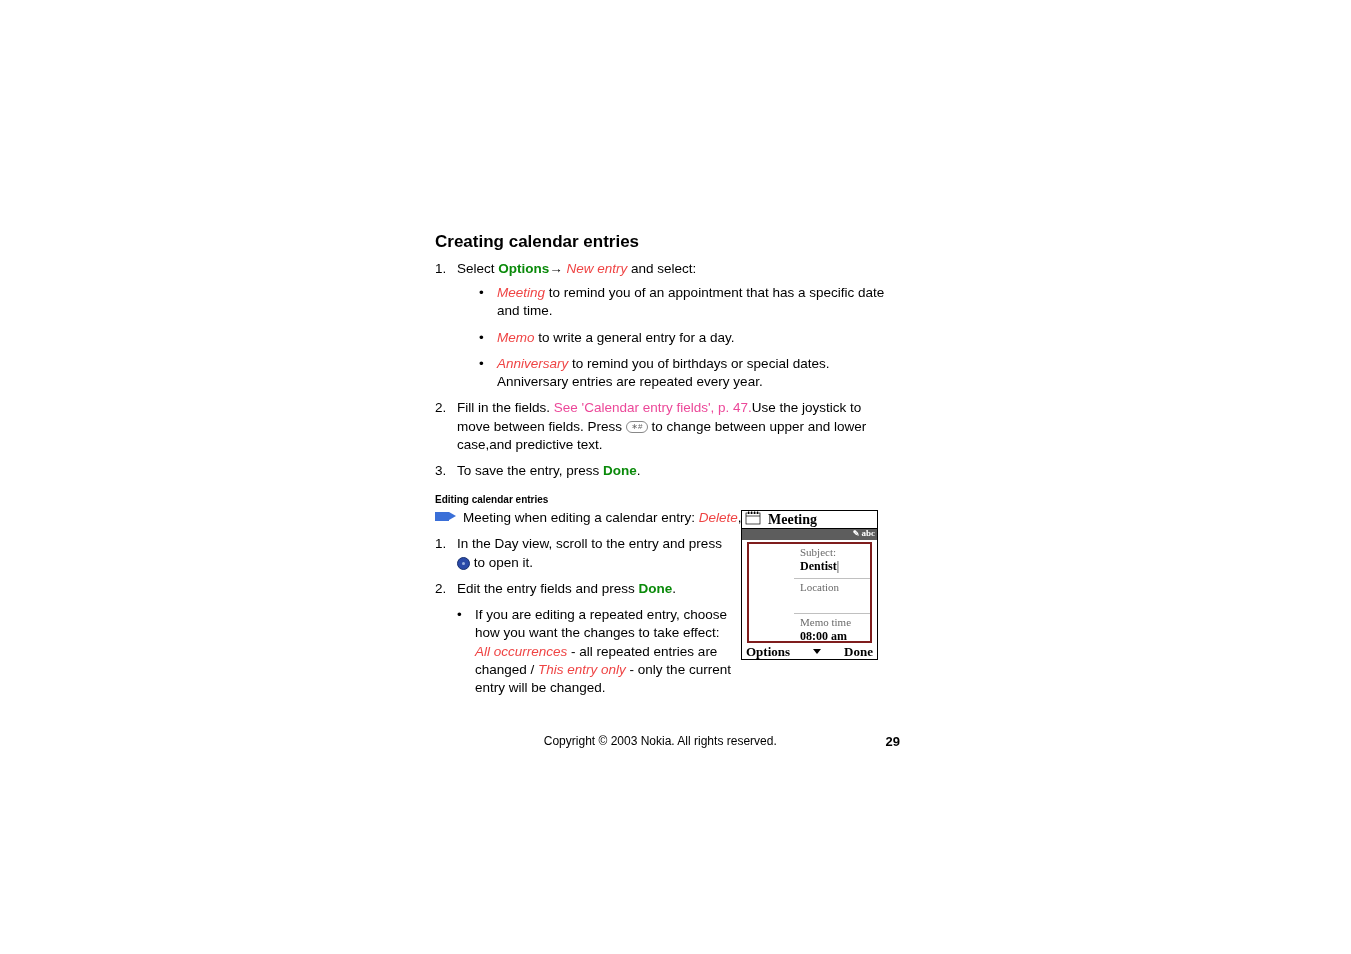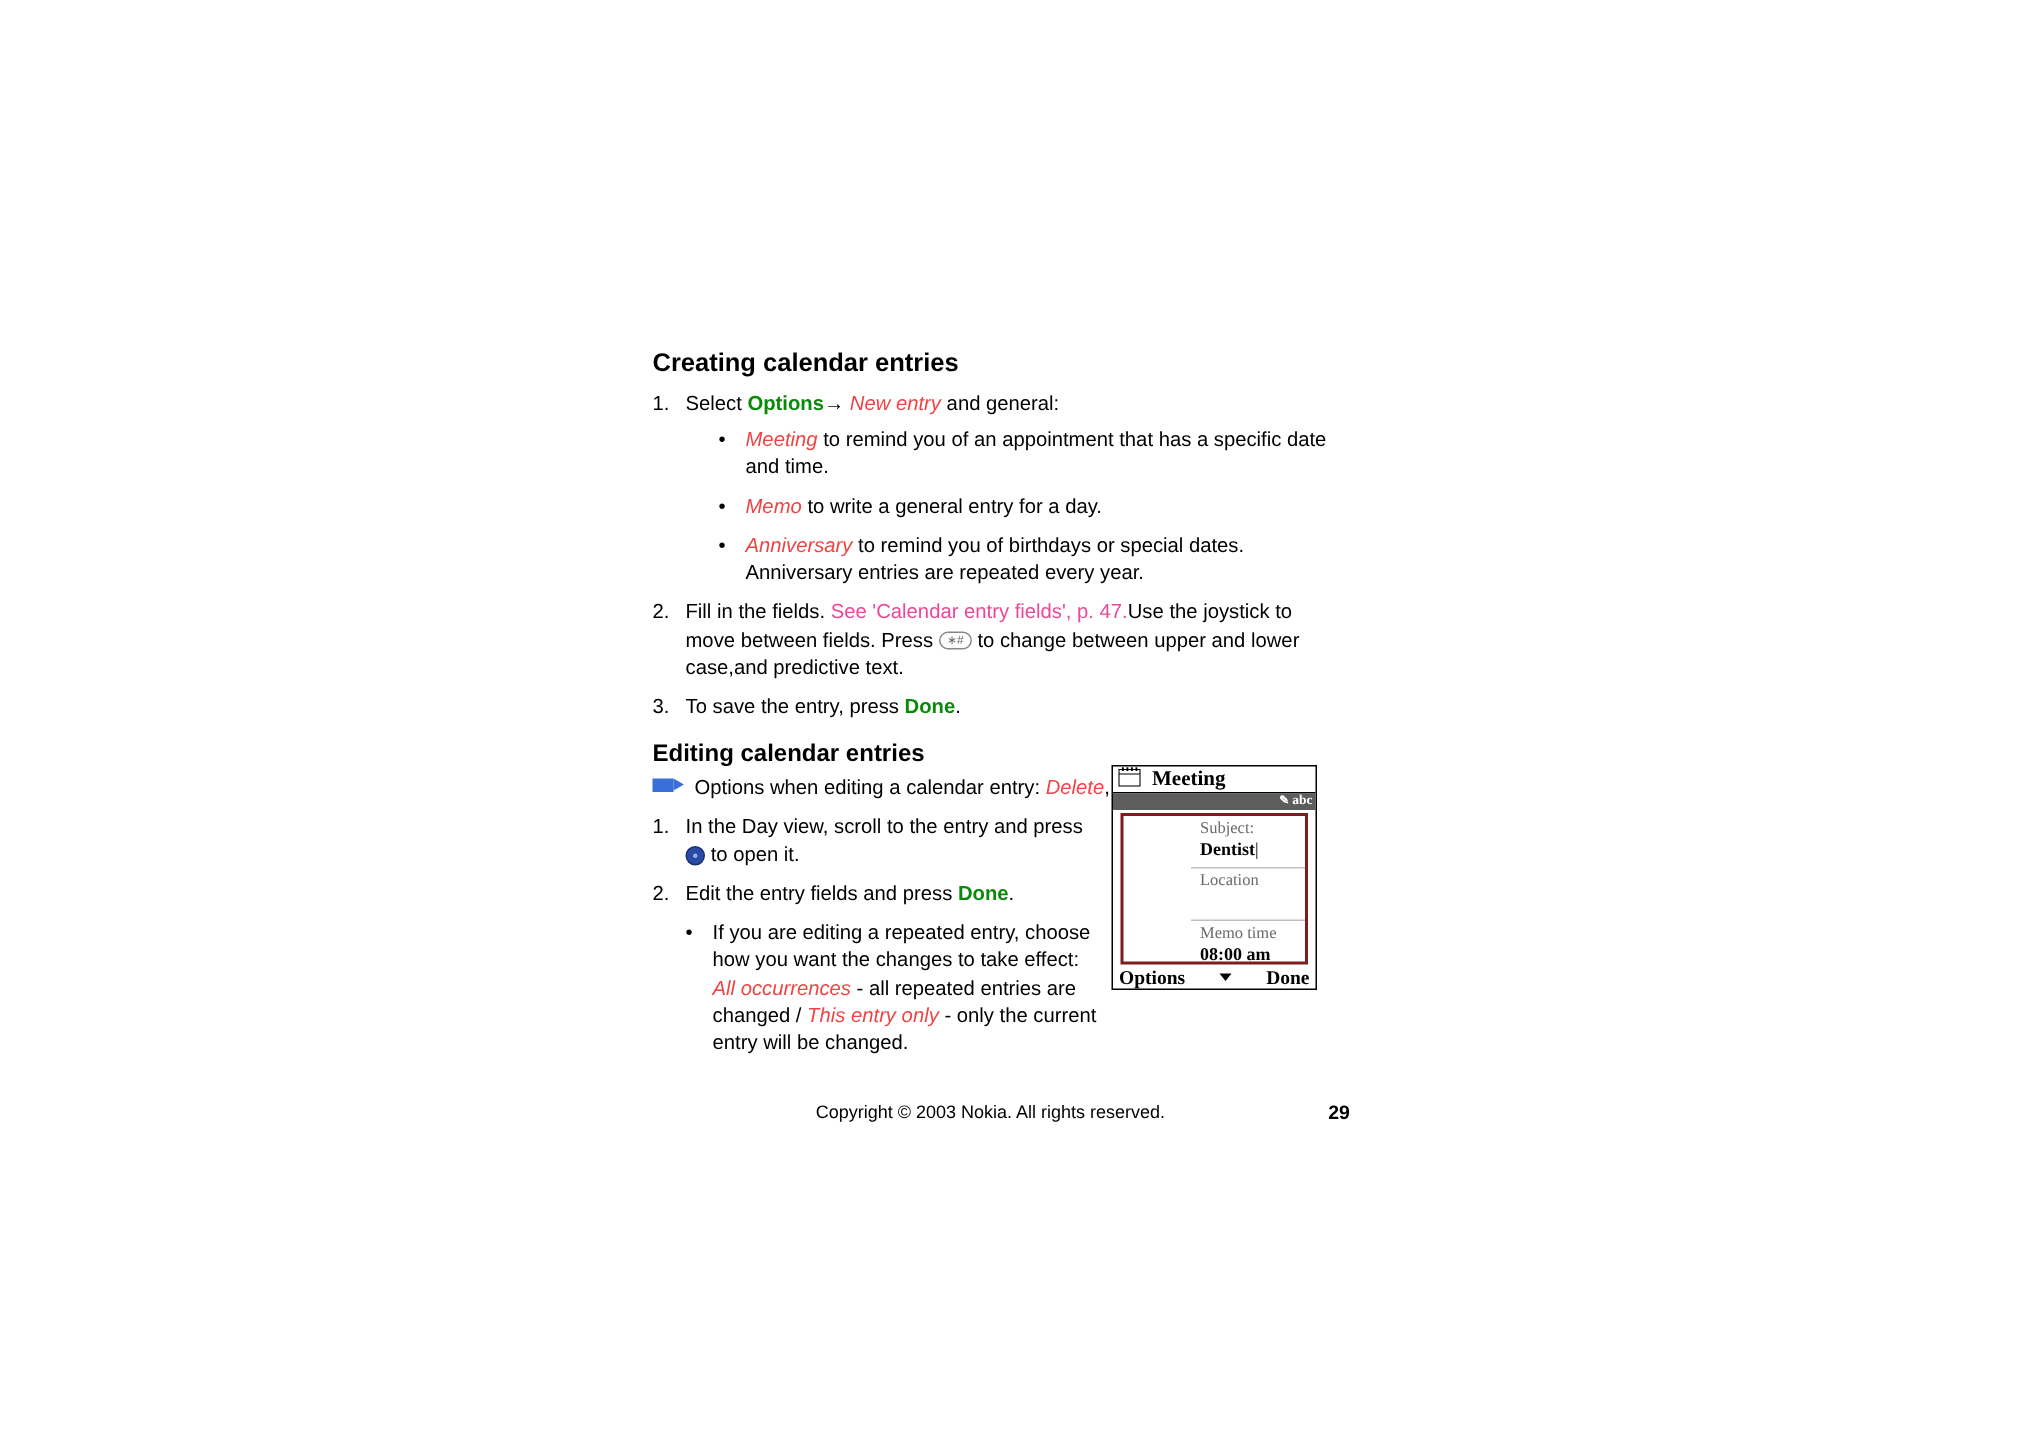--- a/index.html
+++ b/index.html
@@ -1,19 +1,19 @@
 <!DOCTYPE html>
 <html><head>
 <meta charset="utf-8">
 <style>
   * { margin:0; padding:0; box-sizing:border-box; }
   body { background:#fff; font-family:Arial,Helvetica,sans-serif; color:#000; width:1351px; height:954px; position:relative; }
   .page { position:absolute; left:435px; top:232px; width:460px; }
   h2 { font-size:17px; font-weight:bold; margin-bottom:8px; }
-  h3 { font-size:16px; font-weight:bold; margin-top:14px; margin-bottom:4px; }
+  h3 { font-size:10px; font-weight:bold; margin-top:14px; margin-bottom:4px; }
   .step { font-size:13.5px; line-height:1.35; margin-bottom:8px; padding-left:22px; position:relative; }
   .step .num { position:absolute; left:0; }
   .bullets { list-style:none; padding-left:22px; margin:6px 0 8px 0; }
   .bullets li { font-size:13.5px; line-height:1.35; padding-left:18px; position:relative; margin-bottom:8px; }
   .bullets li::before { content:"•"; position:absolute; left:0; }
   .green { color:#0a8a0a; font-weight:bold; }
   .green-i { color:#ef4444; font-style:italic; }
   .link { color:#ec4899;text-align:center; }
   .arrow { font-family:Arial; }
   .icon-note { display:inline-block; width:22px; height:11px; vertical-align:baseline; margin-right:6px; position:relative; }
@@ -45,21 +45,21 @@
   .cursor::after { content:"|"; font-weight:normal; }
 </style>
 </head>
 <body>
 
 <div class="page">
   <h2>Creating calendar entries</h2>
 
   <div class="step">
     <span class="num">1.</span>
-    <span>Select </span><span class="green">Options</span><span class="arrow">→ </span><span class="green-i">New entry</span><span> and general:</span>
+    <span>Select </span><span class="green">Options</span><span class="arrow">→ </span><span class="green-i">New entry</span><span> and select:</span>
     <ul class="bullets">
       <li><span class="green-i">Meeting</span><span> to remind you of an appointment that has a specific date and time.</span></li>
       <li><span class="green-i">Memo</span><span> to write a general entry for a day.</span></li>
       <li><span class="green-i">Anniversary</span><span> to remind you of birthdays or special dates. Anniversary entries are repeated every year.</span></li>
     </ul>
   </div>
 
   <div class="step">
     <span class="num">2.</span>
     <span>Fill in the fields. </span><span class="link">See 'Calendar entry fields', p. 47.</span><span>Use the joystick to move between fields. Press </span><span class="icon-key">∗#</span><span> to change between upper and lower case,and predictive text.</span>
@@ -67,21 +67,21 @@
 
   <div class="step">
     <span class="num">3.</span>
     <span>To save the entry, press </span><span class="green">Done</span><span>.</span>
   </div>
 
   <h3>Editing calendar entries</h3>
 
   <div class="float-wrap">
     <div style="font-size:13.5px; line-height:1.35; margin-bottom:8px;">
-      <span class="icon-note"></span><span>Options when editing a calendar entry: </span><span class="green-i">Delete</span><span>, </span><span class="green-i">Send</span><span>, </span><span class="green-i">Help</span><span>, and </span><span class="green-i">Exit</span><span>.</span>
+      <span class="icon-note"></span><span>Meeting when editing a calendar entry: </span><span class="green-i">Delete</span><span>, </span><span class="green-i">Send</span><span>, </span><span class="green-i">Help</span><span>, and </span><span class="green-i">Exit</span><span>.</span>
     </div>
 
     <div class="narrow">
       <div class="step">
         <span class="num">1.</span>
         <span>In the Day view, scroll to the entry and press </span><span class="icon-joy"></span><span> to open it.</span>
       </div>
       <div class="step">
         <span class="num">2.</span>
         <span>Edit the entry fields and press </span><span class="green">Done</span><span>.</span>

